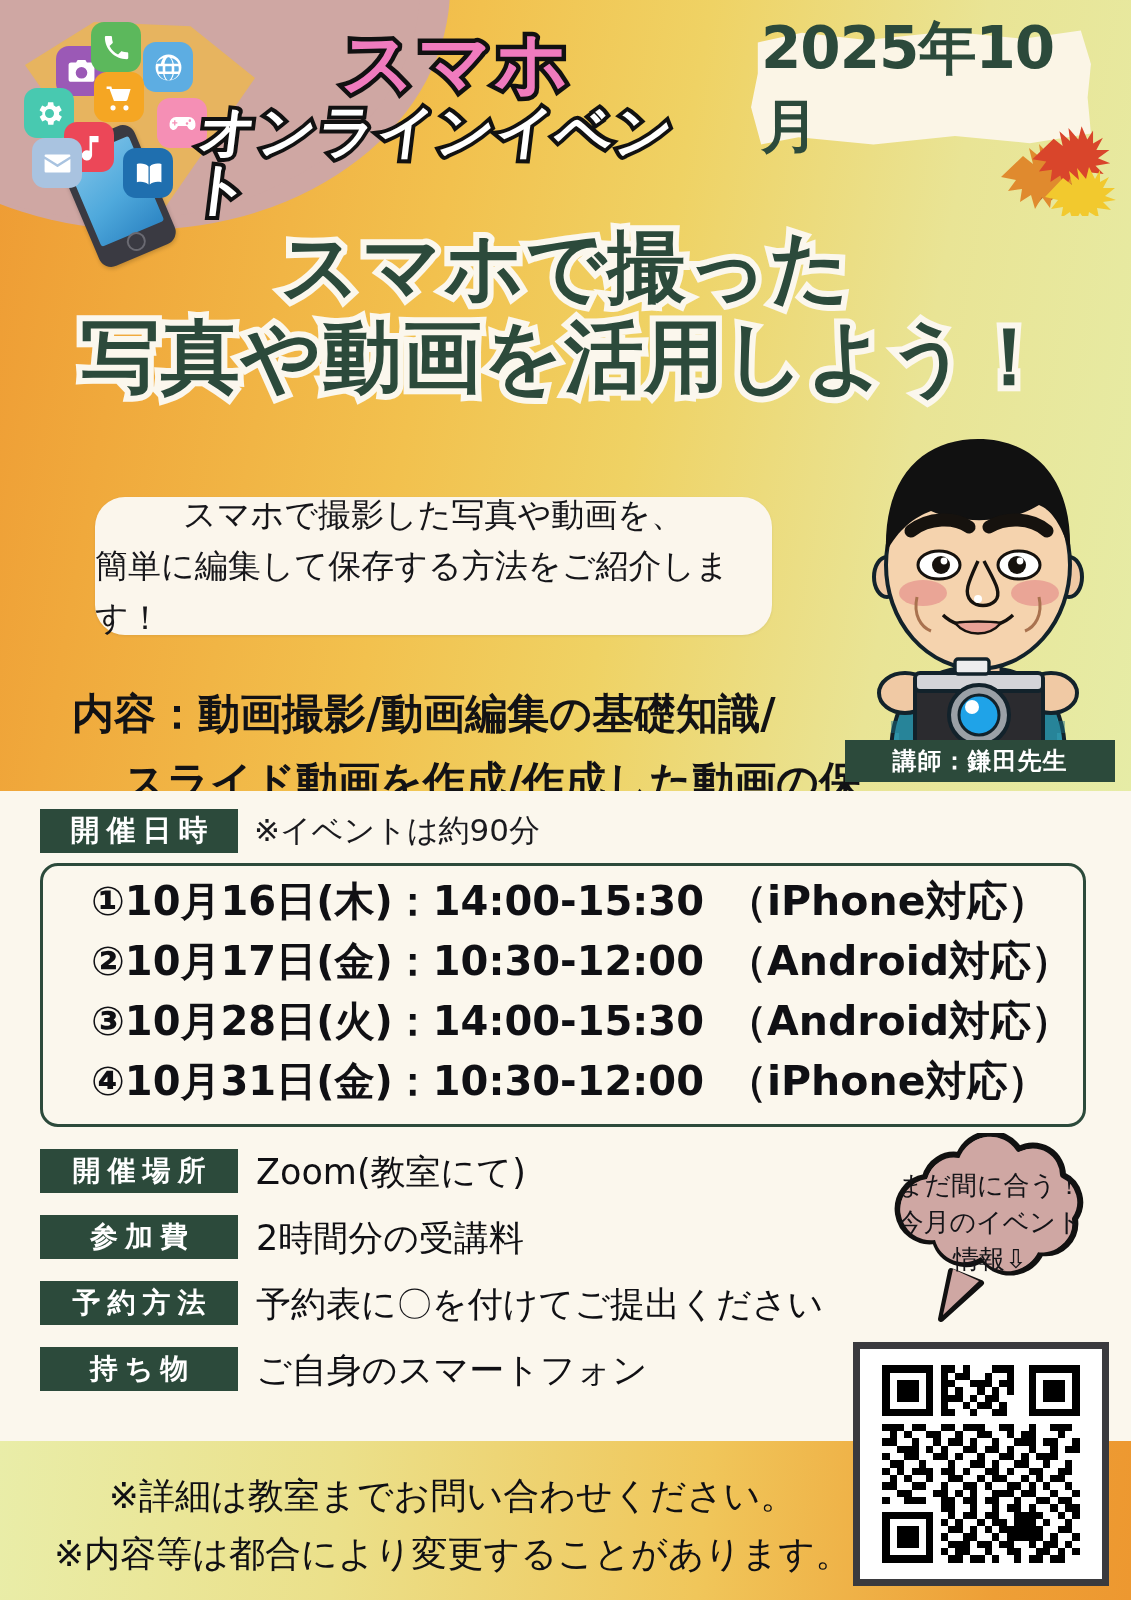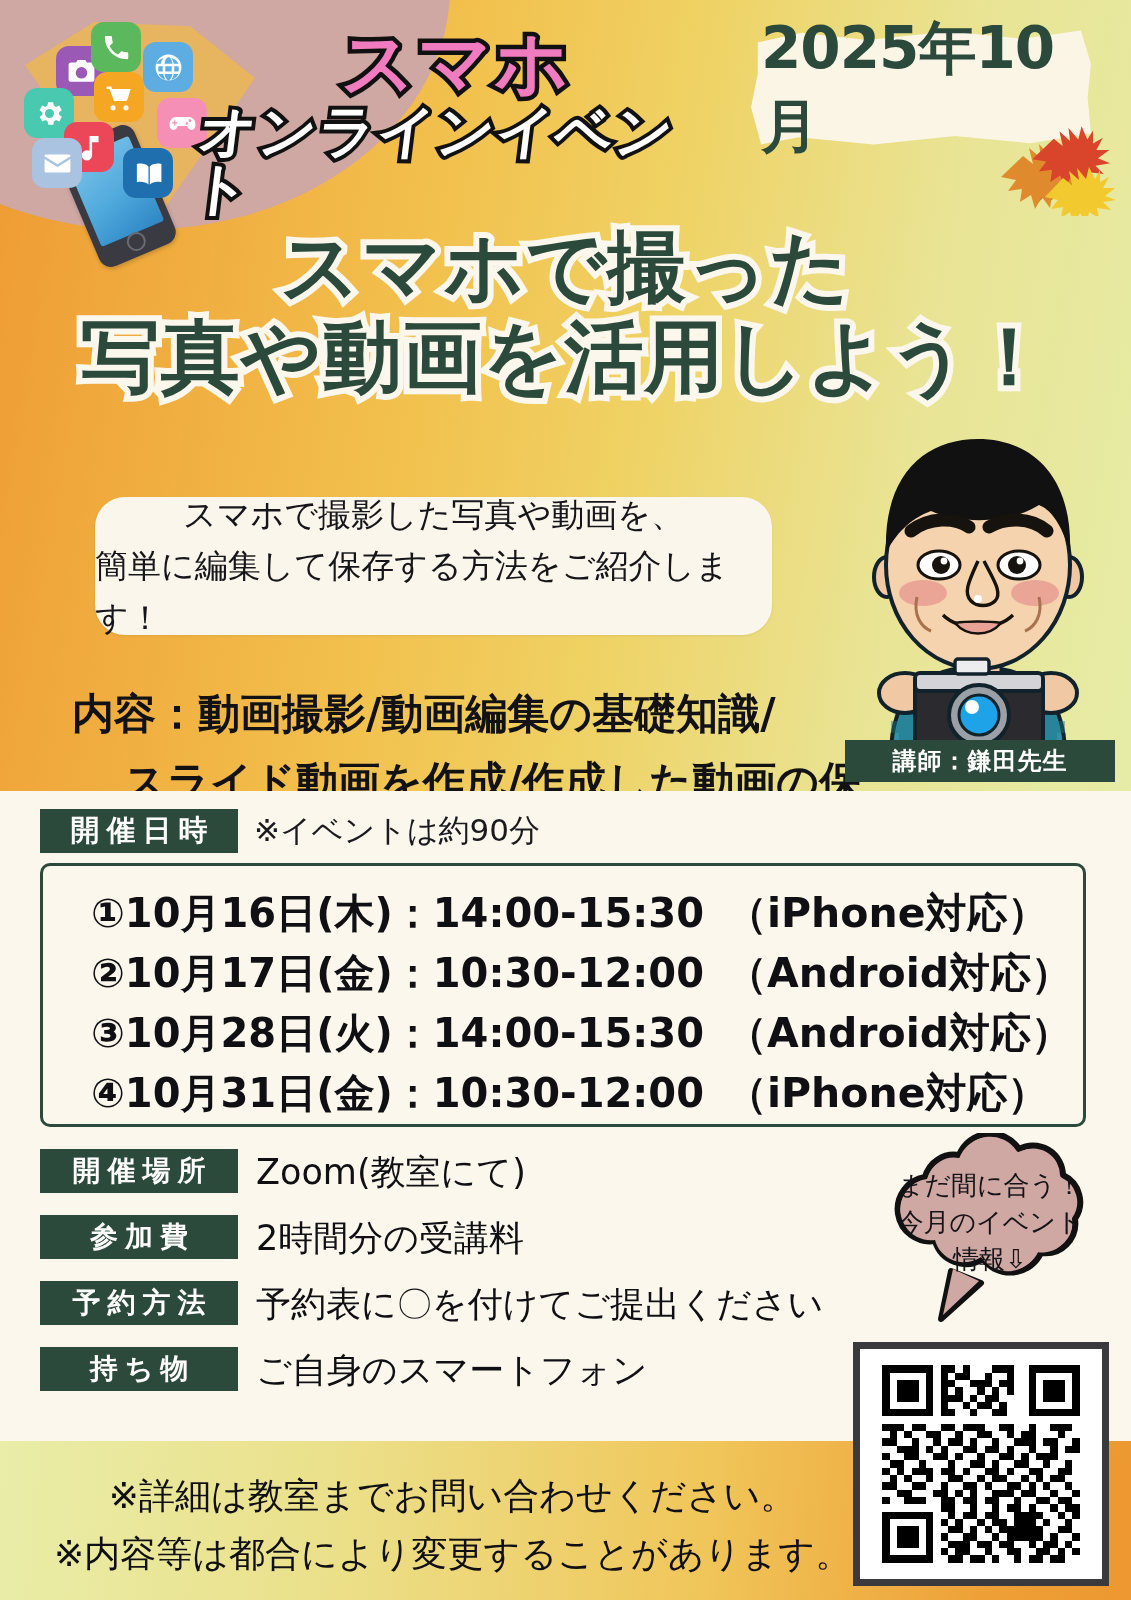--- a/index.html
+++ b/index.html
@@ -113,22 +113,22 @@
   .tag{
     background:#2C4A3B;color:#fff;font-family:"DejaVu Sans",sans-serif;font-weight:bold;
     display:flex;align-items:center;justify-content:center;letter-spacing:7px;
     text-indent:7px;
   }
   .tag-date{width:198px;height:44px;font-size:29px;}
   .note-90{font-family:"DejaVu Sans",sans-serif;font-size:31px;color:#1A1A1E;}
 
   .schedule{
     position:absolute;left:40px;top:72px;width:1046px;height:264px;
-    border:3px solid #2C4A3B;border-radius:10px;background:#FBF7ED;
-    padding:20px 0 0 0;box-sizing:border-box;
+    border:3px solid #2C4A3B;border-radius:18px;background:#FBF7ED;
+    padding:8px 0 0 0;box-sizing:border-box;
   }
   .srow{
     display:flex;align-items:baseline;padding:0 0 0 48px;height:60px;
     font-family:"DejaVu Sans",sans-serif;font-weight:bold;color:#101014;
   }
   .srow .when{font-size:40px;letter-spacing:0px;white-space:nowrap;}
   .srow .dev{font-size:41px;margin-left:22px;white-space:nowrap;}
 
   .inforows{position:absolute;left:40px;top:358px;width:800px;}
   .irow{display:flex;align-items:flex-start;height:56px;margin-bottom:10px;}

